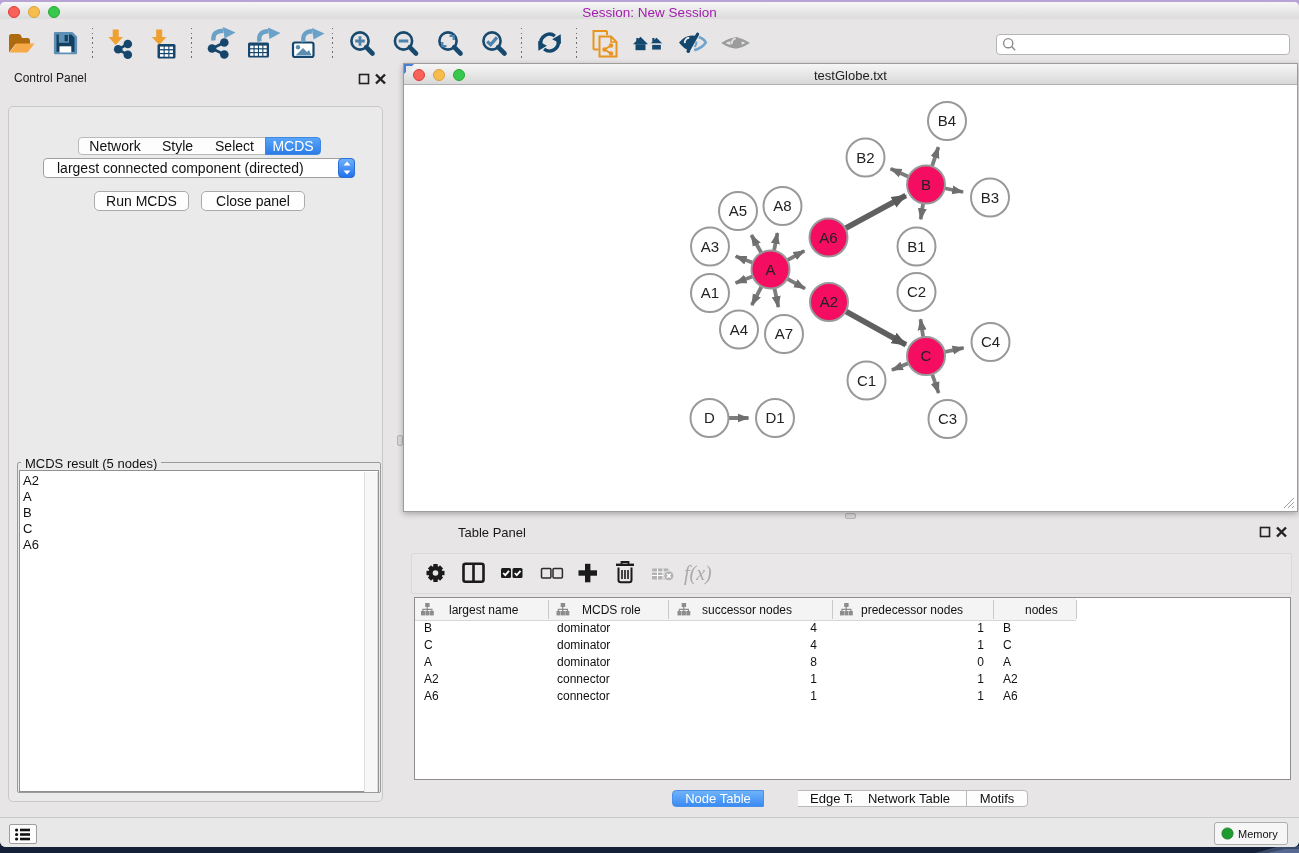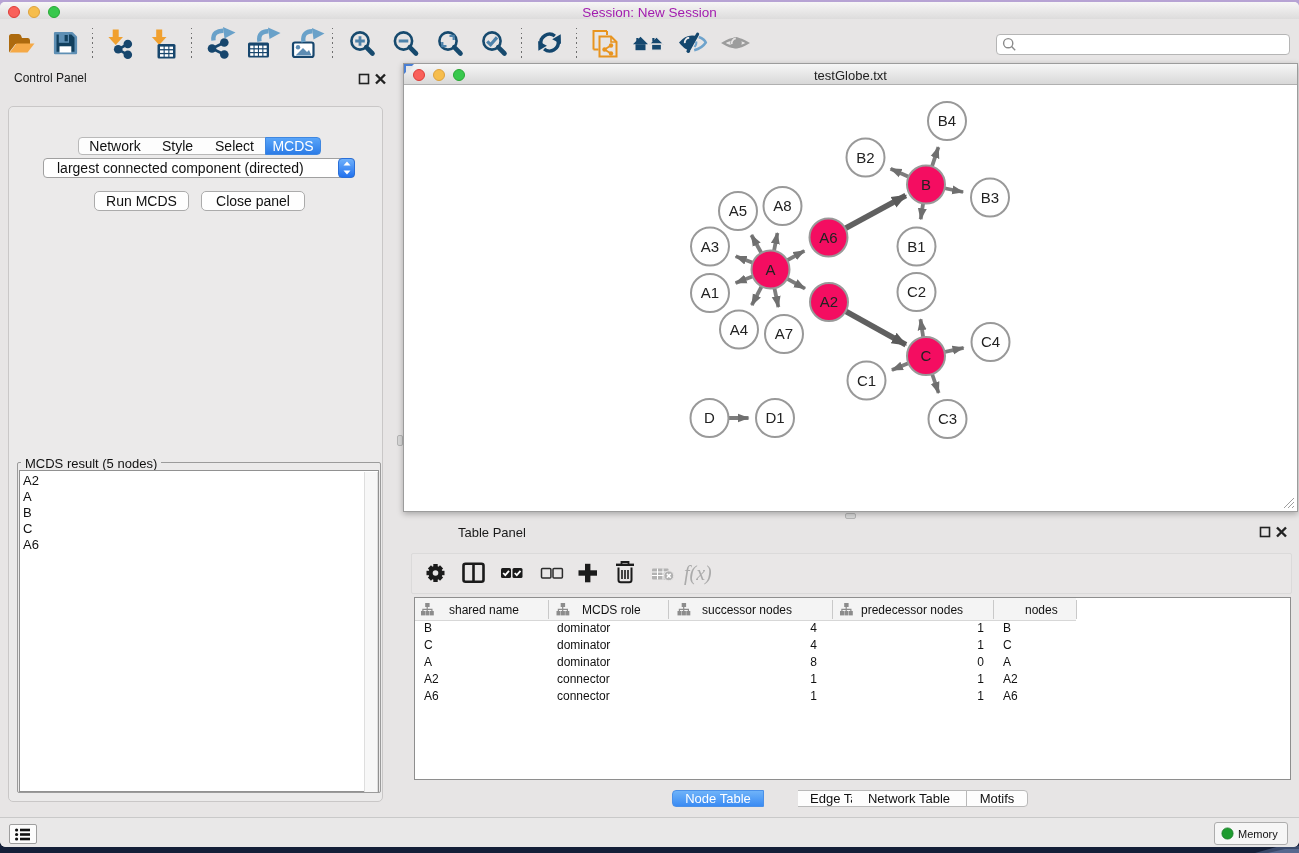--- a/index.html
+++ b/index.html
@@ -448,21 +448,21 @@
         </g>
         <g transform="translate(425,5)">
           <rect x="4.2" y="0" width="4.4" height="4"></rect>
             <rect x="0" y="8" width="4" height="4.4"></rect>
             <rect x="4.4" y="8" width="4" height="4.4"></rect>
             <rect x="8.8" y="8" width="4" height="4.4"></rect>
           <path d="M6.2,4 L6.2,8 M1.9,8 L1.9,6.3 L10.9,6.3 L10.9,8" stroke="#8c8c8c" stroke-width="1.2" fill="none"></path>
         </g>
       </g>
     </svg>
-    <div class="hcell abs" style="left:34px;">shared name</div>
+    <div class="hcell abs" style="left:34px;">largest name</div>
     <div class="hcell abs" style="left:167px;">MCDS role</div>
     <div class="hcell abs" style="left:287px;">successor nodes</div>
     <div class="hcell abs" style="left:446px;">predecessor nodes</div>
     <div class="hcell abs" style="left:610px;">nodes</div>
     <div class="trow abs" style="left:9px; top:22px;">B</div>
     <div class="trow abs" style="left:142px; top:22px;">dominator</div>
     <div class="trow abs" style="left:300px; top:22px; width:102px; text-align:right;">4</div>
     <div class="trow abs" style="left:470px; top:22px; width:99px; text-align:right;">1</div>
     <div class="trow abs" style="left:588px; top:22px;">B</div>
     <div class="trow abs" style="left:9px; top:39px;">C</div>

